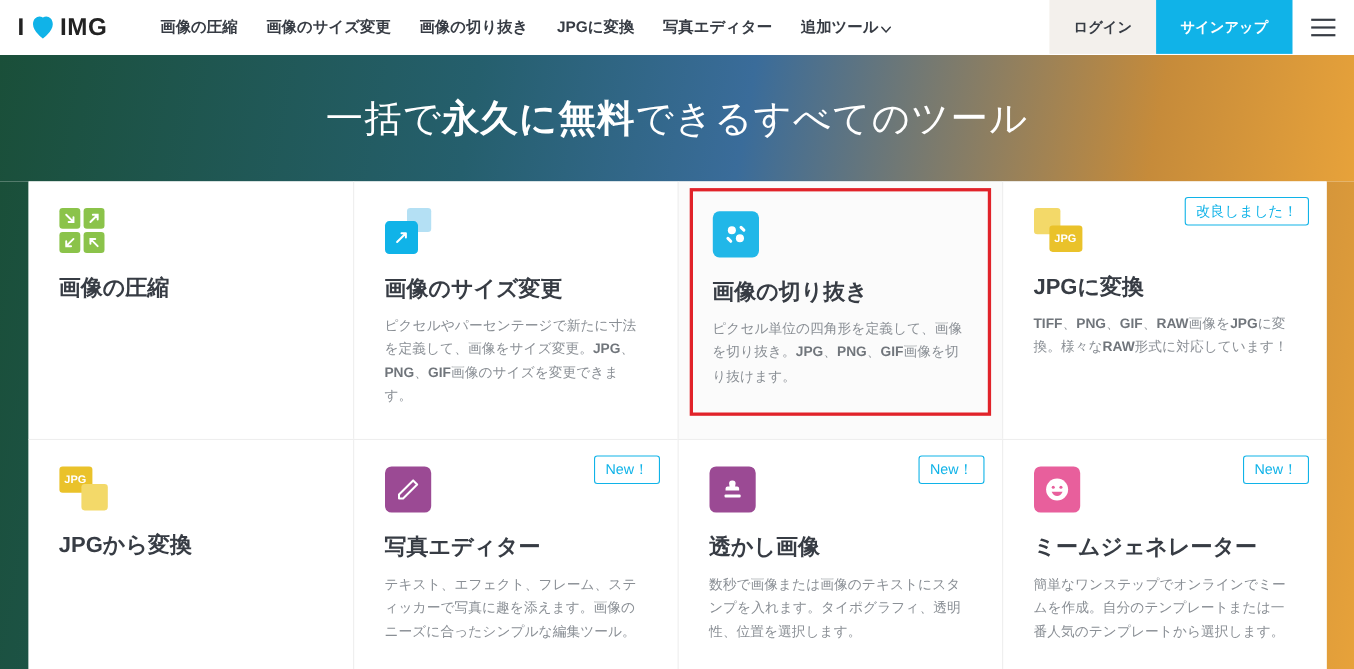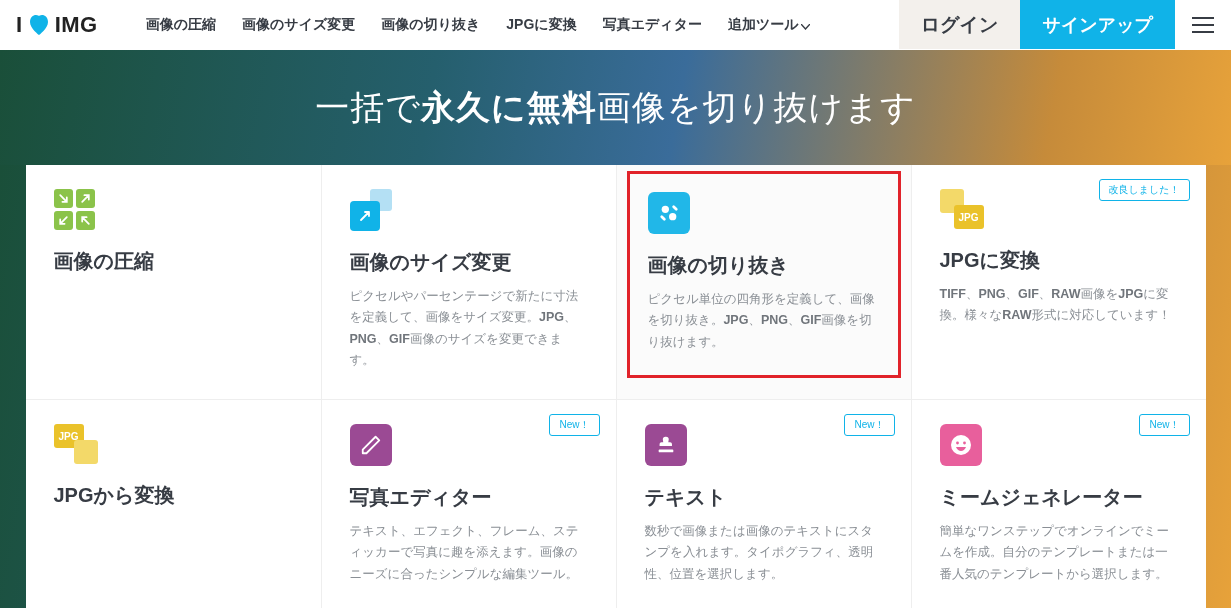--- a/index.html
+++ b/index.html
@@ -4,43 +4,43 @@
 <style>
   * { box-sizing: border-box; margin: 0; padding: 0; }
   body { font-family: -apple-system, BlinkMacSystemFont, "Hiragino Sans", "Hiragino Kaku Gothic ProN", Meiryo, sans-serif; width: 1231px; color: #383e45; }
   header { height: 50px; background: #fff; display: flex; align-items: center; border-bottom: 1px solid rgba(0,0,0,0); }
   .logo { display: flex; align-items: center; margin-left: 16px; font-weight: 800; font-size: 22px; letter-spacing: 0.5px; color:#222;}
   .logo svg { margin: 0 4px; }
   nav.main { display: flex; margin-left: 48px; gap: 26px; align-items: center; }
   nav.main a { font-size: 14px; font-weight: 700; color: #373c44; text-decoration: none; cursor: pointer; }
   .caret { display:inline-block; margin-left:2px; vertical-align:middle; }
   .right-actions { margin-left: auto; display: flex; align-items: stretch; height: 100%; }
-  .right-actions .login { display:flex; align-items:center; padding:0 22px; font-size:19px; font-weight:600; background:#f3f0ec; color:#373c44; cursor:pointer;}
-  .right-actions .signup { display:flex; align-items:center; padding:0 22px; font-size:18px; font-weight:600; background:#10b3e8; color:#fff; cursor:pointer;}
+  .right-actions .login { display:flex; align-items:center; padding:0 22px; font-size:13px; font-weight:600; background:#f3f0ec; color:#373c44; cursor:pointer;}
+  .right-actions .signup { display:flex; align-items:center; padding:0 22px; font-size:13px; font-weight:600; background:#10b3e8; color:#fff; cursor:pointer;}
   .hamburger { width:56px; display:flex; align-items:center; justify-content:center; cursor:pointer;}
   .hamburger div { width:22px; height:2px; background:#373c44; position:relative;}
   .hamburger div::before, .hamburger div::after { content:""; position:absolute; left:0; width:22px; height:2px; background:#373c44;}
   .hamburger div::before { top:-7px;} .hamburger div::after { top:7px;}
 
   .hero { height: 115px; text-align: center; color: #fff; display:flex; flex-direction:column; justify-content:center; background: linear-gradient(100deg, #1a4f39 0%, #255f6d 35%, #3a6c9a 55%, #c68b3a 85%, #e7a23a 100%); }
   .hero h1 { font-size: 34px; font-weight: 300; letter-spacing: 1px; }
   .hero h1 b { font-weight: 700; }
   .hero p { font-size: 15px; margin-top: 10px; font-weight: 300; letter-spacing: 0.5px;}
 
   .tools-area { background: linear-gradient(100deg, #1a4f39 0%, #255f6d 35%, #3a6c9a 55%, #c68b3a 85%, #e7a23a 100%); padding-bottom: 0; }
   .tools-grid { width: 1180px; margin: 0 auto; background:#fff; display:grid; grid-template-columns:repeat(4,1fr); }
   .tool { padding: 24px 28px 28px 28px; position: relative; background:#fff; min-height:215px; border-left:1px solid #eee; border-top:1px solid #eee; cursor:pointer;}
   .tool:nth-child(-n+4){ border-top:none;}
   .tool:nth-child(4n+1){ border-left:none;}
   .tool.highlighted { background:#fbfbfb; }
   .tool.highlighted .inner { border:3px solid #e1232a; padding:18px 18px 22px 18px; margin:-18px -18px -22px -18px;}
   .tool h3 { font-size: 20px; font-weight: 700; color:#373c44; margin-top: 18px; margin-bottom: 10px;}
   .tool p { font-size: 12.5px; line-height: 1.7; color:#8a8f95;}
   .tool p b { color:#70757b; font-weight:700;}
-  .badge { position:absolute; top:14px; right:16px; border:1px solid #10b3e8; color:#10b3e8; font-size:10px; padding:3px 9px; border-radius:3px; font-weight:500;}
+  .badge { position:absolute; top:14px; right:16px; border:1px solid #10b3e8; color:#10b3e8; font-size:13px; padding:3px 9px; border-radius:3px; font-weight:500;}
   .icon-compress { display:grid; grid-template-columns:repeat(2,19px); grid-template-rows:repeat(2,19px); gap:3px;}
   .icon-compress span{ background:#8bc34a; border-radius:3px; display:flex; align-items:center; justify-content:center;}
   .icon-compress svg{ width:11px;height:11px;}
   .icon-resize { position:relative; width:42px; height:42px;}
   .icon-resize .back{ position:absolute; right:0; top:0; width:22px; height:22px; background:#b4e0f4; border-radius:3px;}
   .icon-resize .front{ position:absolute; left:0; bottom:0; width:30px; height:30px; background:#10b3e8; border-radius:4px; display:flex;align-items:center;justify-content:center;}
   .icon-crop { width:42px; height:42px; background:#21b7e8; border-radius:6px; display:flex;align-items:center;justify-content:center;}
   .icon-tojpg { position:relative; width:44px;height:40px;}
   .icon-tojpg .y1{position:absolute;left:0;top:0;width:24px;height:24px;background:#f3d969;border-radius:3px;}
   .icon-tojpg .y2{position:absolute;right:0;bottom:0;width:30px;height:24px;background:#eac22a;border-radius:3px;display:flex;align-items:center;justify-content:center;color:#fff;font-size:10px;font-weight:700;}
@@ -76,21 +76,21 @@
     <div class="login">ログイン</div>
     <div class="signup">サインアップ</div>
     <div class="hamburger">
         <div></div>
       </div>
   </div>
 </header>
 
 <section class="hero">
   <h1>
-    <span>一括で</span><b>永久に無料</b><span>画像を切り抜けます</span>
+    <span>一括で</span><b>永久に無料</b><span>できるすべてのツール</span>
   </h1>
 </section>
 
 <div class="tools-area">
 <div class="tools-grid">
 
   <div class="tool">
     <div class="icon-compress">
       <span>
             <svg viewBox="0 0 10 10">
@@ -174,21 +174,21 @@
   </div>
 
   <div class="tool">
     <span class="badge">New！</span>
     <div class="icon-watermark">
       <svg width="22" height="22" viewBox="0 0 24 24" fill="#fff">
             <path d="M12 3a3 3 0 0 1 3 3c0 1-.5 2-.5 3h2a2 2 0 0 1 2 2v2H5v-2a2 2 0 0 1 2-2h2c0-1-.5-2-.5-3a3 3 0 0 1 3-3z"></path>
             <rect x="4" y="17" width="16" height="3" rx="1"></rect>
           </svg>
     </div>
-    <h3>テキスト</h3>
+    <h3>透かし画像</h3>
     <p>数秒で画像または画像のテキストにスタンプを入れます。タイポグラフィ、透明性、位置を選択します。</p>
   </div>
 
   <div class="tool">
     <span class="badge">New！</span>
     <div class="icon-meme">
       <svg width="24" height="24" viewBox="0 0 24 24" fill="#fff">
             <circle cx="12" cy="12" r="10"></circle>
             <circle cx="8.5" cy="10" r="1.4" fill="#e85f9c"></circle>
             <circle cx="15.5" cy="10" r="1.4" fill="#e85f9c"></circle>

